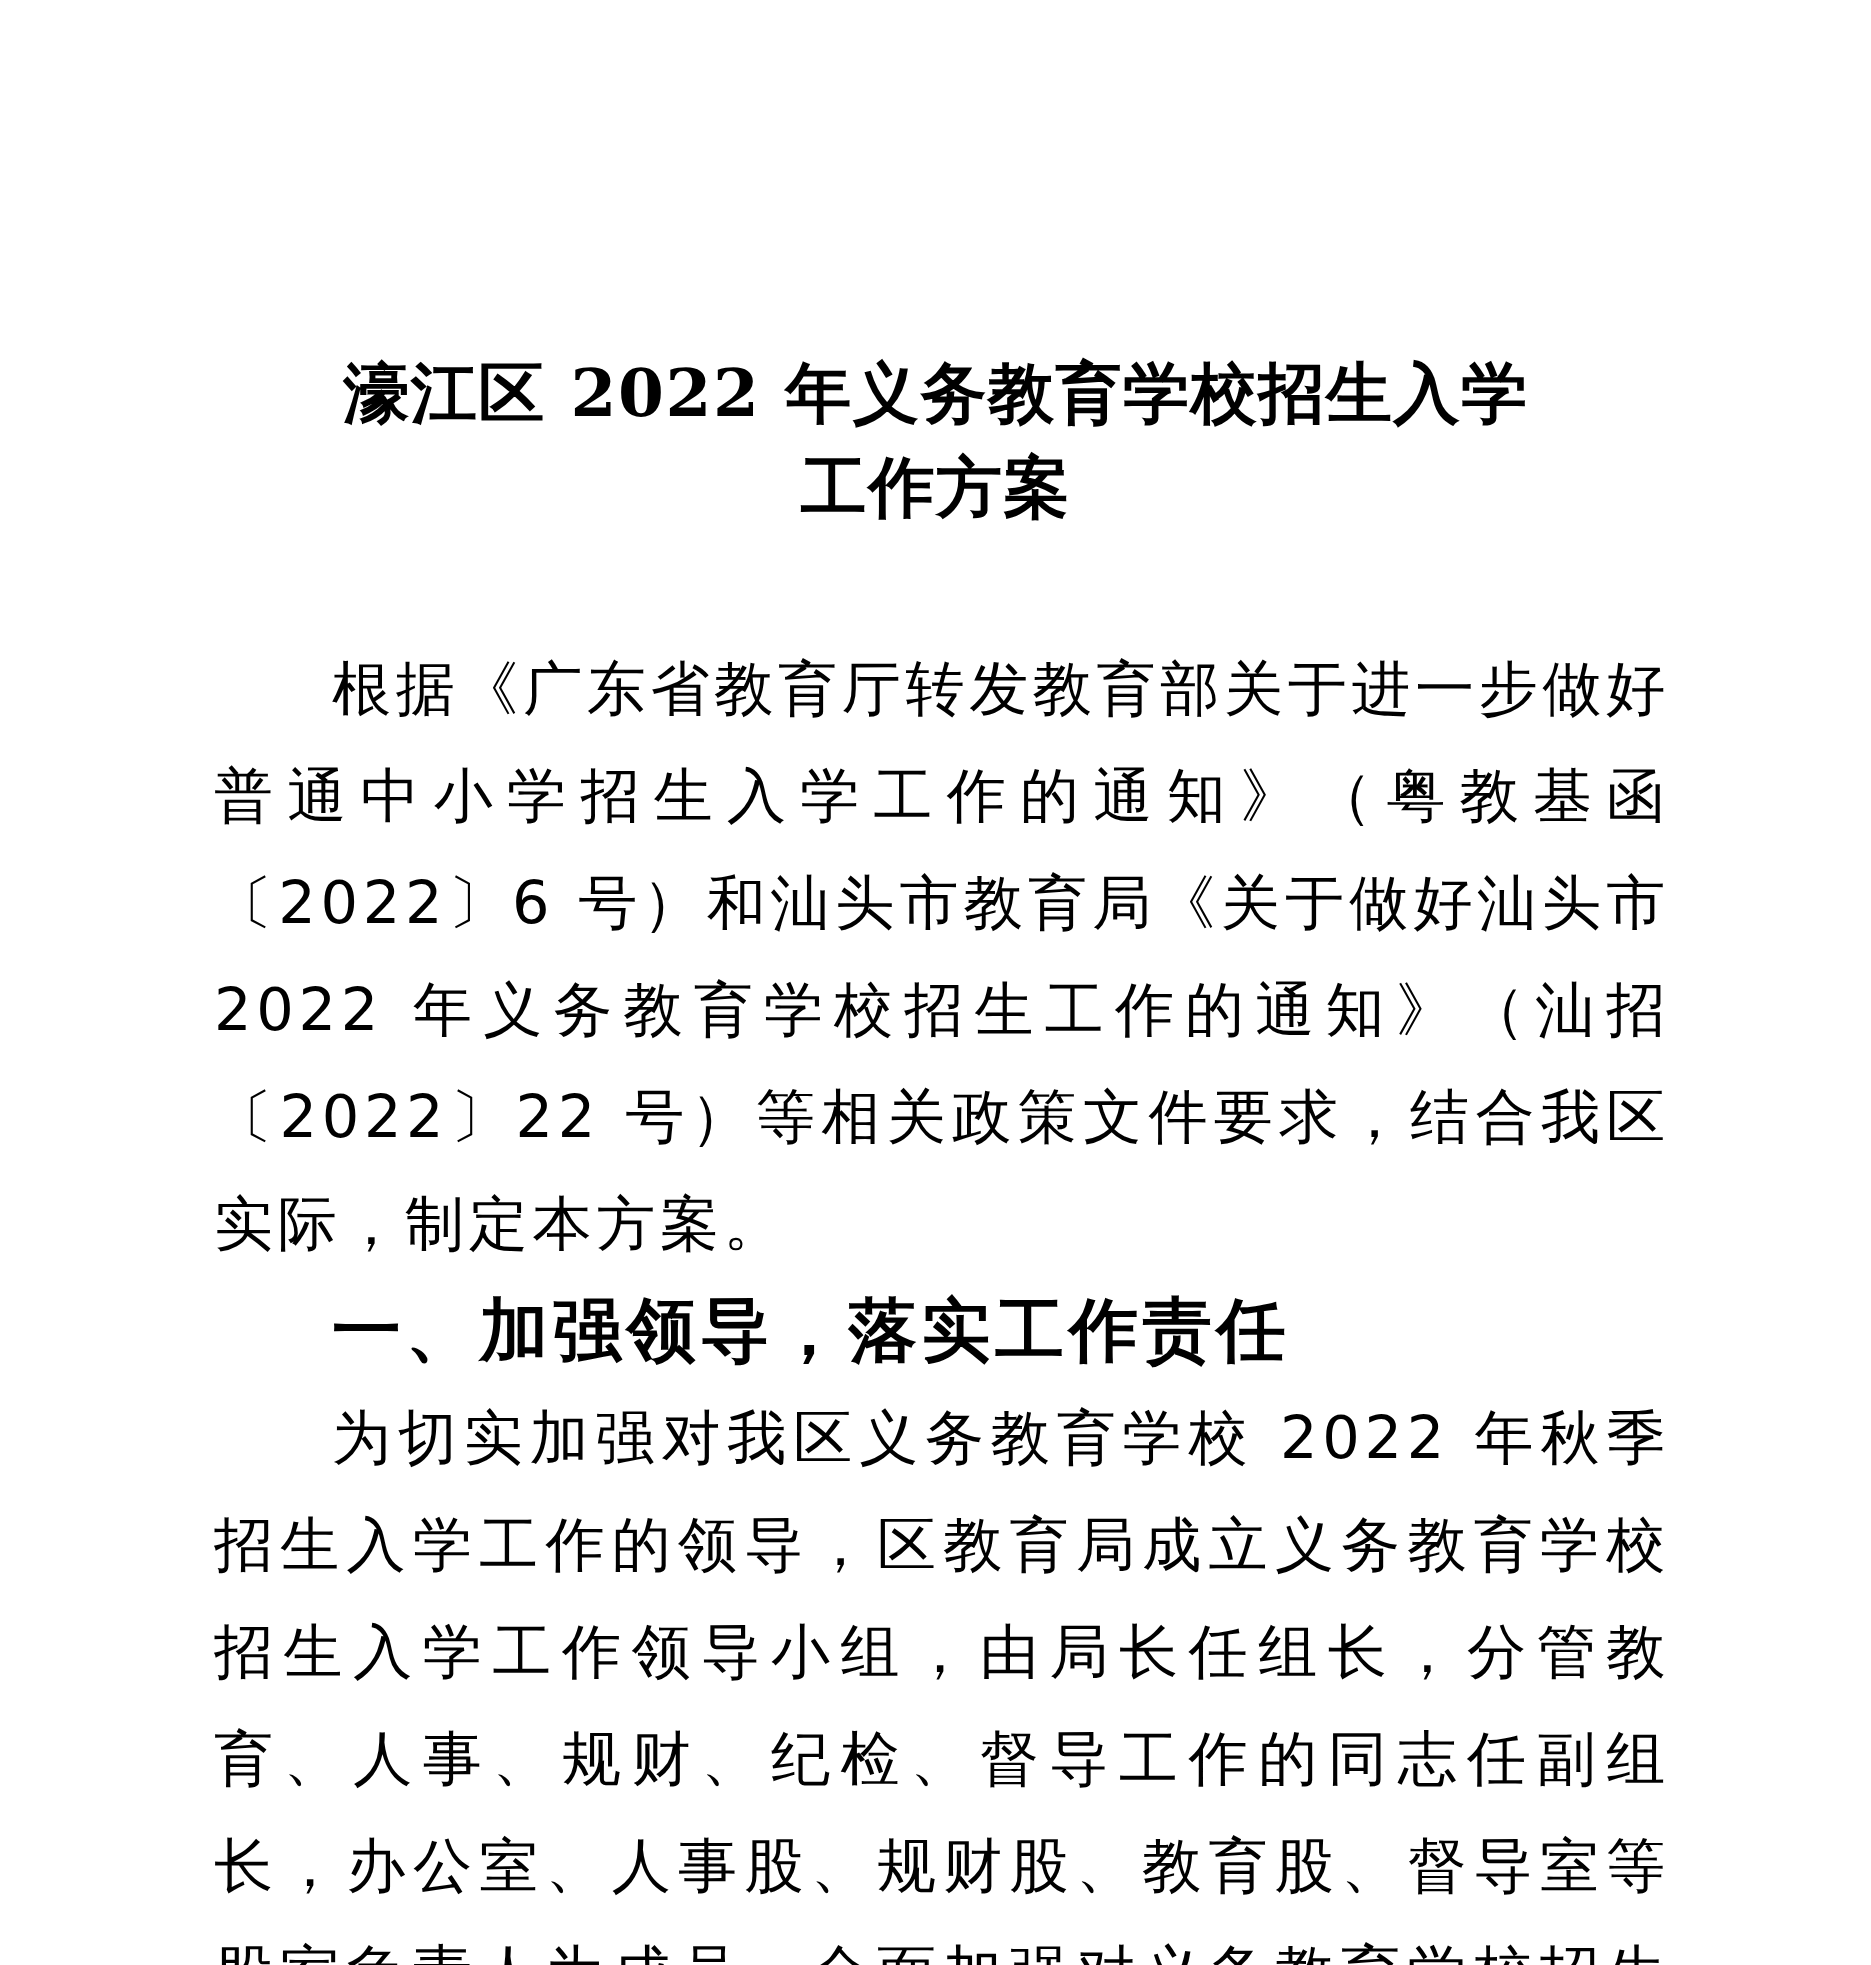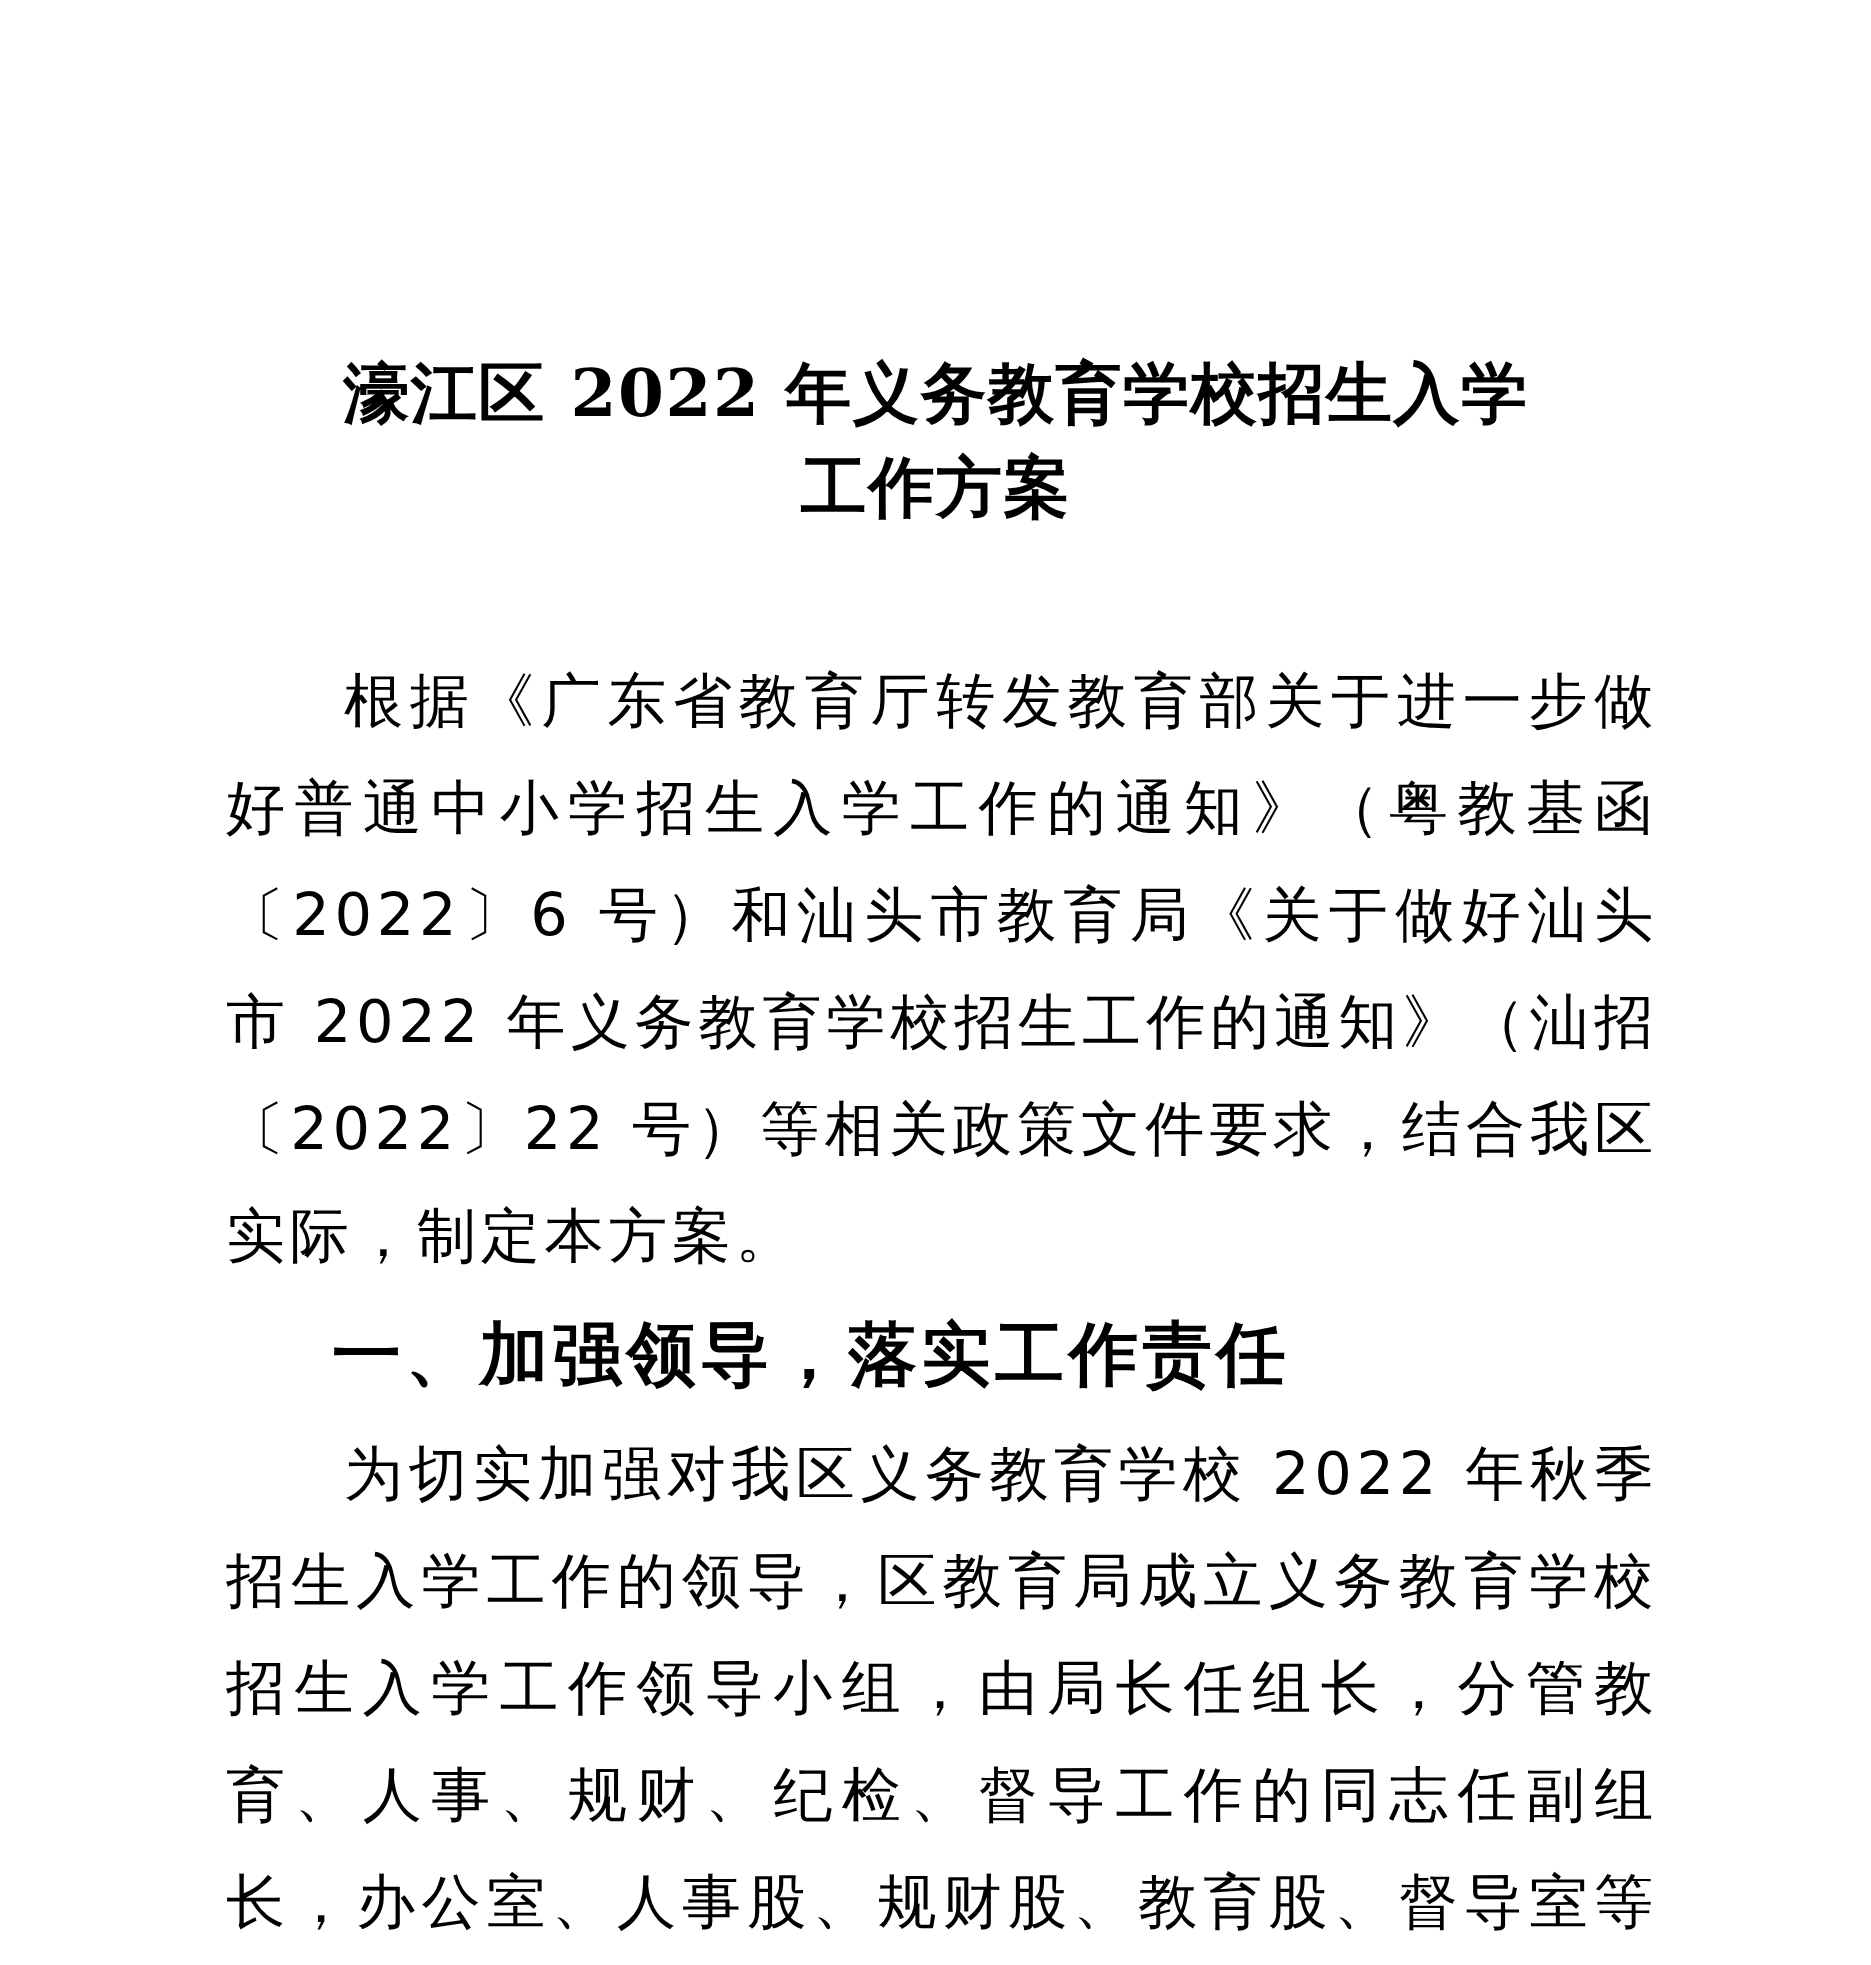--- a/index.html
+++ b/index.html
@@ -15,21 +15,21 @@
   }
   .title.l1 { top: 354px; }
   .title.l2 { top: 448px; }
   .body {
     position: absolute; left: 214px; width: 1456px; top: 635px;
     font-family: "DejaVu Sans", "Liberation Sans", sans-serif;
     font-size: 59px; line-height: 107px;
     text-align: justify; text-justify: inter-character;
     letter-spacing: 4.7px;
   }
-  .body p { margin: 12px; text-indent: 118px; text-align-last: left; }
+  .body p { margin: 0; text-indent: 118px; text-align-last: left; }
   .body h2 {
     margin: 0; font-size: 69px; font-weight: bold; line-height: 107px;
     text-indent: 118px; font-family: "DejaVu Sans", "Liberation Sans", sans-serif;
   }
 </style>
 </head>
 <body>
 
 <div class="page">
   <div class="title l1">濠江区 2022 年义务教育学校招生入学</div>

